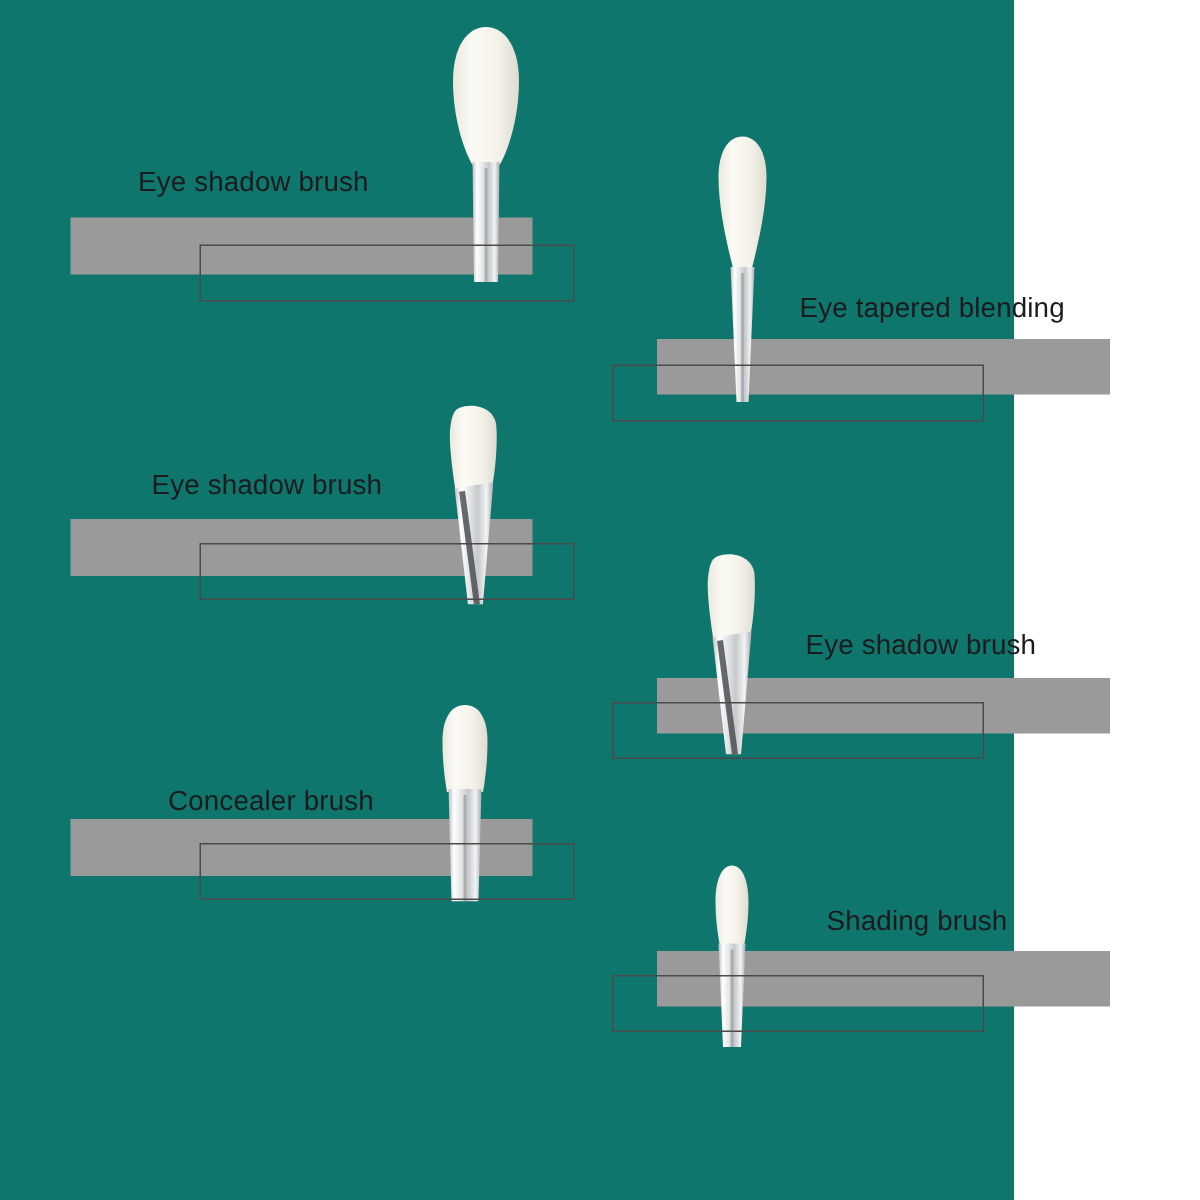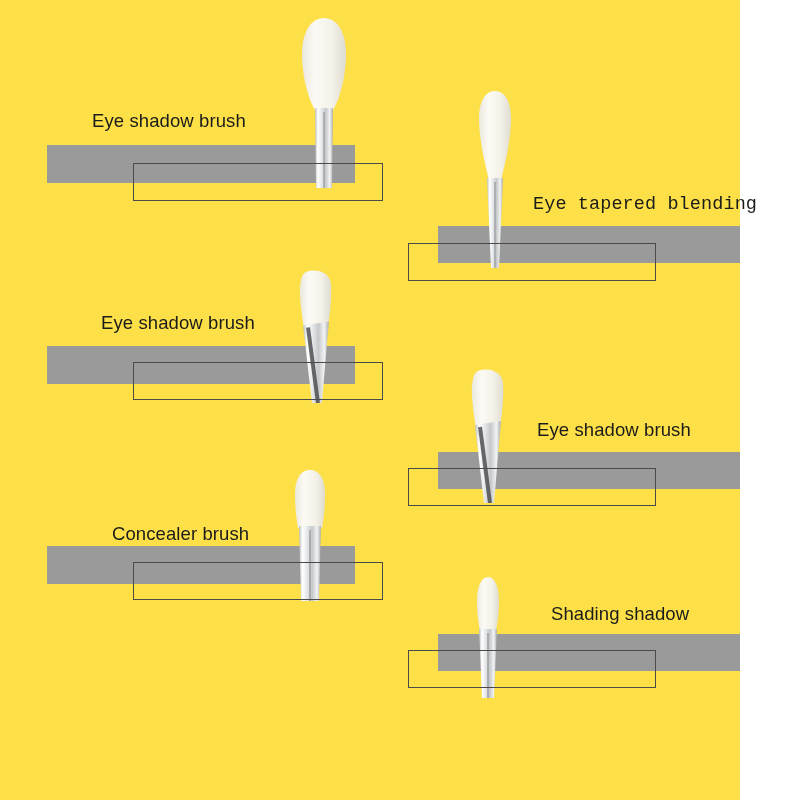--- a/index.html
+++ b/index.html
@@ -8,23 +8,23 @@
     background: #ffffff;
   }
   body {
     width: 800px;
     height: 800px;
     font-family: "Liberation Sans", sans-serif;
     overflow: hidden;
   }
   #canvas {
     position: relative;
-    width: 740px;
+    width: 676px;
     height: 800px;
-    background: #fde047;
+    background: #0f766e;
   }
 
   
   .brush-item {
     position: absolute;
   }
 
   
   .band {
     position: absolute;
@@ -108,21 +108,21 @@
         <stop offset="70%" stop-color="#f3f1e7"></stop>
         <stop offset="100%" stop-color="#dedbd0"></stop>
       </linearGradient>
     </defs>
         <path d="M23 3 C33 3 39 14 39 30 C39 52 33 76 29 92 L17 92 C13 76 7 52 7 30 C7 14 13 3 23 3 Z" fill="url(#bri_tapered-blending)"></path>
         <path d="M15 90 L31 90 L27 180 L19 180 Z" fill="url(#fer_tapered-blending)"></path>
         <rect x="22" y="94" width="2" height="86" fill="#8d9093" opacity=".55"></rect>
       </svg>
       </div>
       <div class="outline-rect" style="left: 408px; top: 243px; width: 248px; height: 38px; border-color: rgb(74, 74, 74);"></div>
-      <div class="label" style="left: 533px; top: 195px; color: rgb(27, 27, 27); font-family: Liberation Mono, monospace;">Eye tapered blending</div>
+      <div class="label" style="left: 533px; top: 195px; color: rgb(27, 27, 27);">Eye tapered blending</div>
     </div>
     <div class="brush-item" style="left: 0px; top: 0px;">
       <div class="band" style="left: 47px; top: 346px; width: 308px; height: 38px; background: rgb(154, 154, 154);"></div>
       <div class="brush" style="left: 290px; top: 268px;">
         <svg viewBox="0 0 46 136" width="46" height="135">
     <defs>
       <linearGradient id="fer_flat-angled" x1="0" y1="0" x2="1" y2="0">
         <stop offset="0%" stop-color="#b9bcbe"></stop>
         <stop offset="16%" stop-color="#ffffff"></stop>
         <stop offset="38%" stop-color="#e4e6e7"></stop>
@@ -220,15 +220,15 @@
         <stop offset="70%" stop-color="#f3f1e7"></stop>
         <stop offset="100%" stop-color="#dedbd0"></stop>
       </linearGradient>
     </defs>
         <path d="M20 2 C27 2 31 12 31 26 C31 40 29 50 28 56 L12 56 C11 50 9 40 9 26 C9 12 13 2 20 2 Z" fill="url(#bri_pointed-shading)"></path>
         <path d="M11 54 L29 54 L26 123 L14 123 Z" fill="url(#fer_pointed-shading)"></path>
         <rect x="19" y="58" width="2" height="65" fill="#8d9093" opacity=".6"></rect>
       </svg>
       </div>
       <div class="outline-rect" style="left: 408px; top: 650px; width: 248px; height: 38px; border-color: rgb(74, 74, 74);"></div>
-      <div class="label" style="left: 551px; top: 604px; color: rgb(27, 27, 27);">Shading shadow</div>
+      <div class="label" style="left: 551px; top: 604px; color: rgb(27, 27, 27);">Shading brush</div>
     </div>
   </div>
 
 </body></html>

